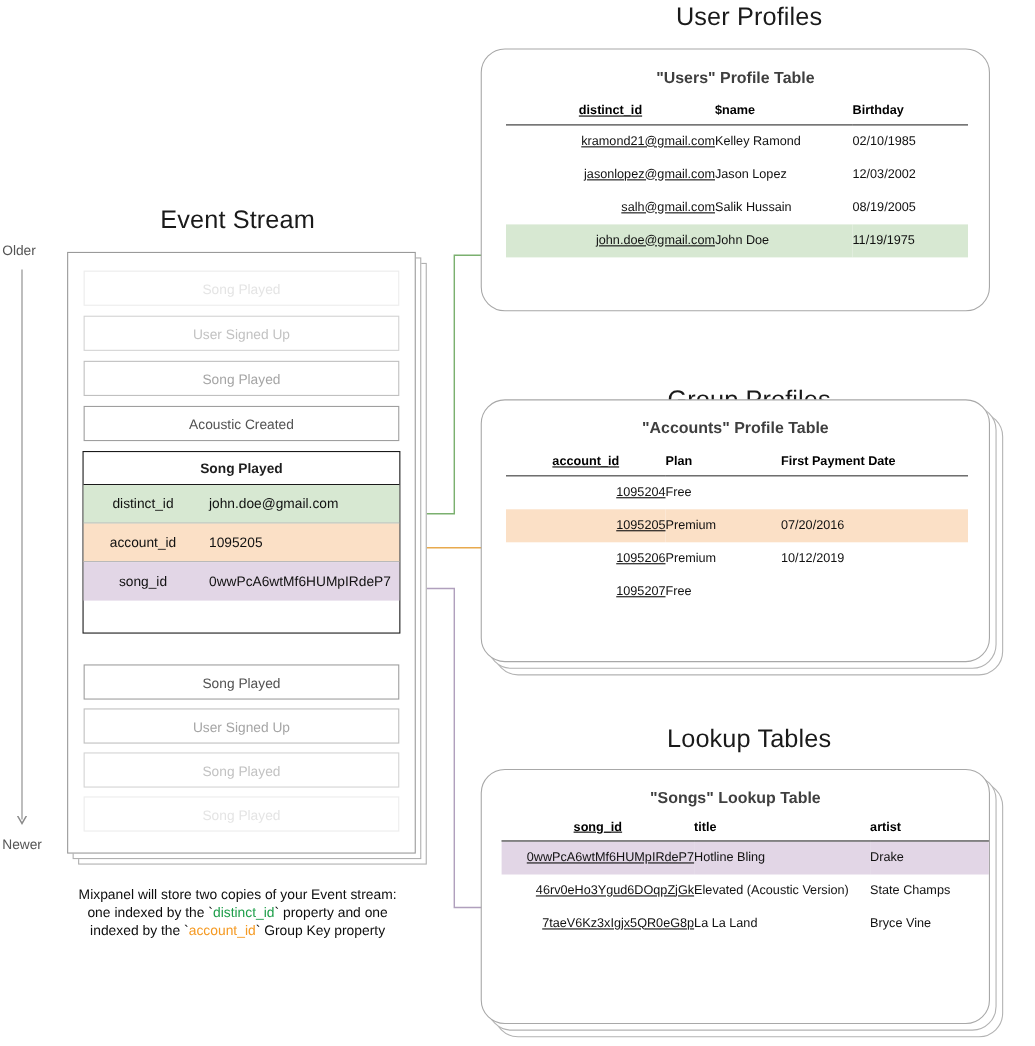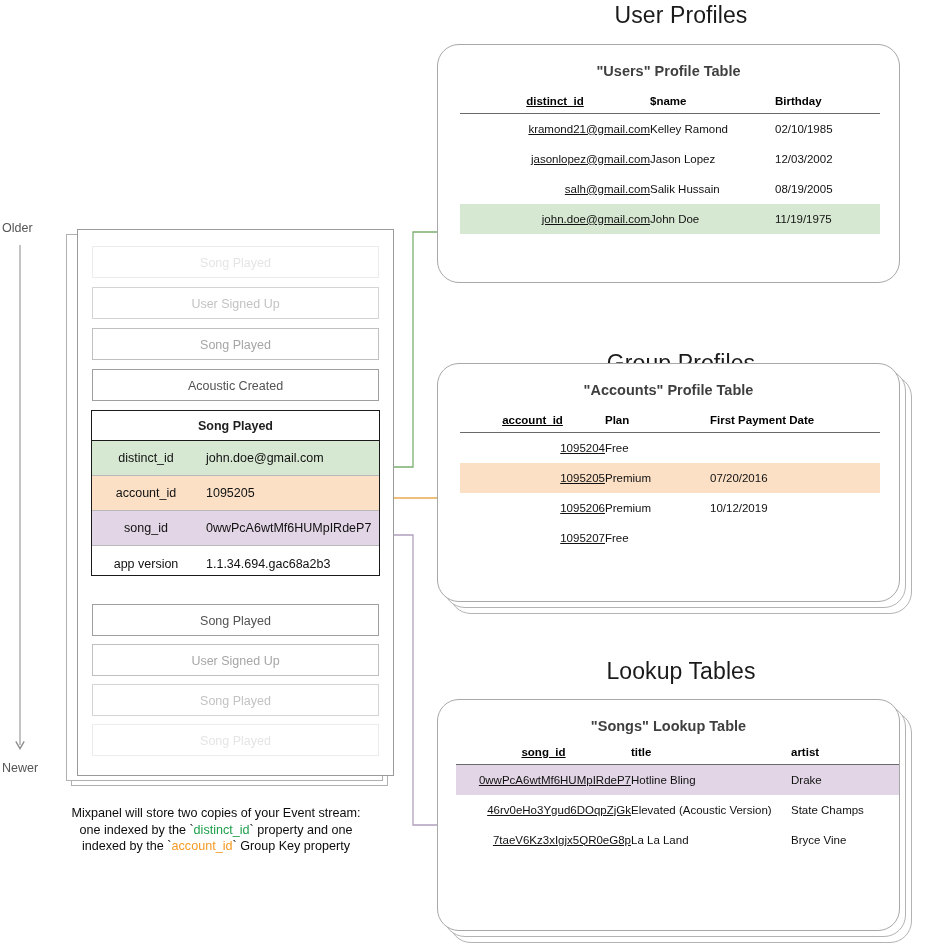--- a/index.html
+++ b/index.html
@@ -67,21 +67,21 @@
   tr.hl-purple td { background:#e2d6e6; }
 
   
   .es-stack { position:absolute; }
   .es-layer {
     position:absolute;
     border:1.4px solid #b0b0b0;
     background:#ffffff;
   }
   .es-front {
-    position:absolute; left:16px; top:0;
+    position:absolute; left:0; top:0;
     border:1.6px solid #9a9a9a;
     background:#ffffff;
   }
   .ev {
     position:absolute;
     left:14px;
     width:auto;
     border:1px solid #9a9a9a;
     background:#fff;
     text-align:center;
@@ -134,20 +134,21 @@
   .caption .tok-orange { color:#f59a23; }
 
   svg.overlay { position:absolute; left:0; top:0; pointer-events:none; }
 </style>
 </head>
 <body>
 
 <div class="stage">
 
   <div class="section-title" style="left:431px; top:2px; width:500px;">User Profiles</div>
+  <div class="section-title" style="left:16px; top:186px; width:400px;">Event Stream</div>
   <div class="section-title" style="left:431px; top:318px; width:500px;margin-top:32px;">Group Profiles</div>
   <div class="section-title" style="left:431px; top:658px; width:500px;">Lookup Tables</div>
 
   <div class="tl-label" style="left:2px; top:221px;">Older</div>
   <div class="tl-label" style="left:2px; top:761px;">Newer</div>
   <svg class="overlay" width="941" height="951">
     <defs>
       <marker id="tlArrow" markerWidth="8" markerHeight="8" refX="3" refY="4" orient="auto">
         <path d="M0,0.5 L6,4 L0,7.5" fill="none" stroke="#8a8a8a" stroke-width="1.1"></path>
       </marker>
@@ -188,24 +189,20 @@
           <div class="pv">john.doe@gmail.com</div>
         </div>
         <div class="prop-row o">
           <div class="pk">account_id</div>
           <div class="pv">1095205</div>
         </div>
         <div class="prop-row p">
           <div class="pk">song_id</div>
           <div class="pv">0wwPcA6wtMf6HUMpIRdeP7</div>
         </div>
-        <div class="prop-row">
-          <div class="pk">app version</div>
-          <div class="pv">1.1.34.694.gac68a2b3</div>
-        </div>
       </div>
 
       <div class="ev f4" style="top:374px; right:14px;">Song Played</div>
       <div class="ev f3" style="top:414px; right:14px;">User Signed Up</div>
       <div class="ev f2" style="top:454px; right:14px;">Song Played</div>
       <div class="ev f1" style="top:494px; right:14px;">Song Played</div>
     </div>
   </div>
 
   <div class="caption" style="left:36px; top:805px; width:360px;">

